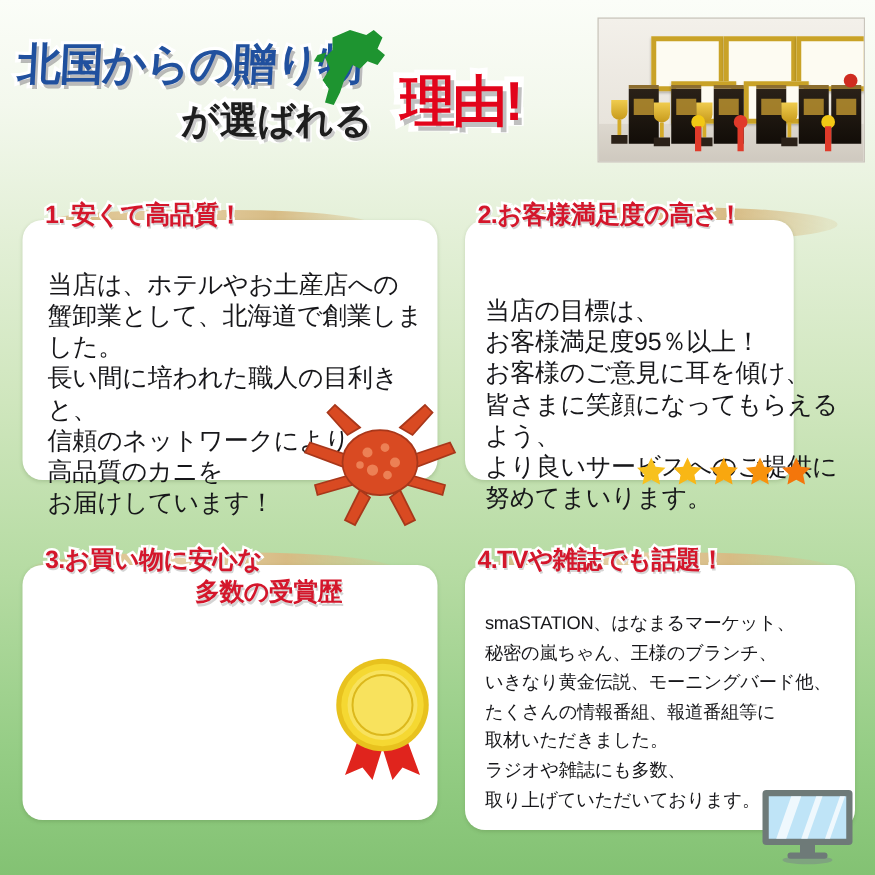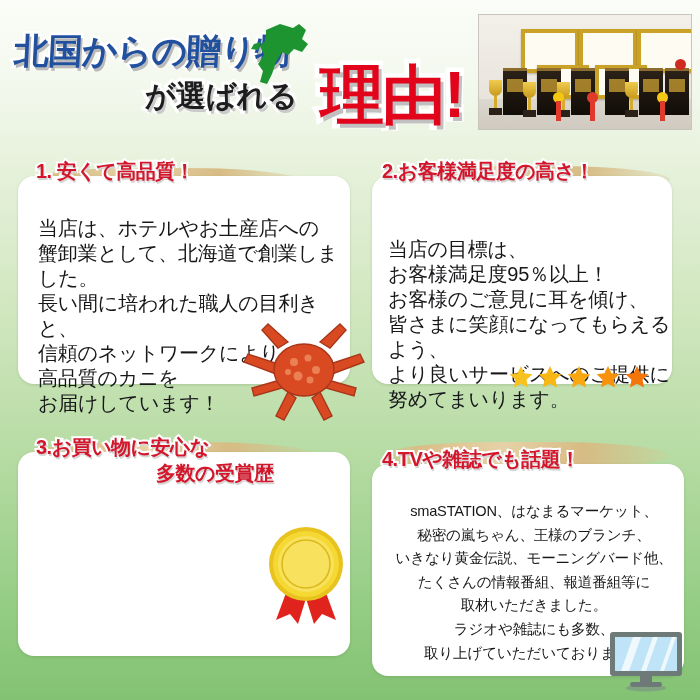--- a/index.html
+++ b/index.html
@@ -29,21 +29,21 @@
 
   .sub-line{
     position:absolute;left:145px;top:76px;
     font-size:30px;font-weight:bold;color:#1d1d1d;
     -webkit-text-stroke:6px #ffffff;paint-order:stroke fill;
     text-shadow:2px 3px 0 rgba(150,150,150,.5);
     white-space:nowrap;
   }
   .big-reason{
     position:absolute;left:320px;top:52px;
-    font-size:64px;font-weight:bold;color:#e2041b;
+    font-size:44px;font-weight:bold;color:#e2041b;
     -webkit-text-stroke:9px #ffffff;paint-order:stroke fill;
     text-shadow:3px 4px 0 rgba(140,140,140,.55);
     white-space:nowrap;letter-spacing:-2px;
   }
 
   .award-photo{
     position:absolute;left:478px;top:14px;width:212px;height:114px;
     background:#efece6;border:1px solid #c9c5bc;overflow:hidden;
   }
   .wall{position:absolute;left:0;top:0;width:100%;height:74%;
@@ -64,23 +64,23 @@
   .tr-base{width:13px;height:7px;background:#2b2118;}
   .ribbon{position:absolute;bottom:26px;width:11px;height:11px;border-radius:50%;}
   .rib-tail{position:absolute;top:9px;left:3px;width:5px;height:20px;}
 
   
   .panel{
     position:absolute;background:#ffffff;border-radius:16px;
     box-shadow:0 1px 3px rgba(60,90,40,.18);
   }
   #panel1{left:18px;top:176px;width:332px;height:208px;}
-  #panel2{left:372px;top:176px;width:263px;height:208px;padding-left:37px;}
+  #panel2{left:372px;top:176px;width:263px;height:208px;}
   #panel3{left:18px;top:452px;width:332px;height:204px;}
-  #panel4{left:372px;top:464px;width:312px;height:212px;text-align:center;}
+  #panel4{left:372px;top:452px;width:312px;height:212px;}
 
   .brush{
     position:absolute;height:27px;border-radius:50%/60%;
     background:linear-gradient(95deg,rgba(214,186,130,0) 0%,#d9bd86 12%,#e6d2a8 42%,#d7bb84 70%,rgba(220,196,144,.25) 97%);
     filter:blur(.4px);
   }
   .headline{
     position:absolute;font-size:20px;font-weight:bold;color:#d4162b;
     -webkit-text-stroke:4px #ffffff;paint-order:stroke fill;
     text-shadow:1px 2px 0 rgba(160,160,160,.45);

